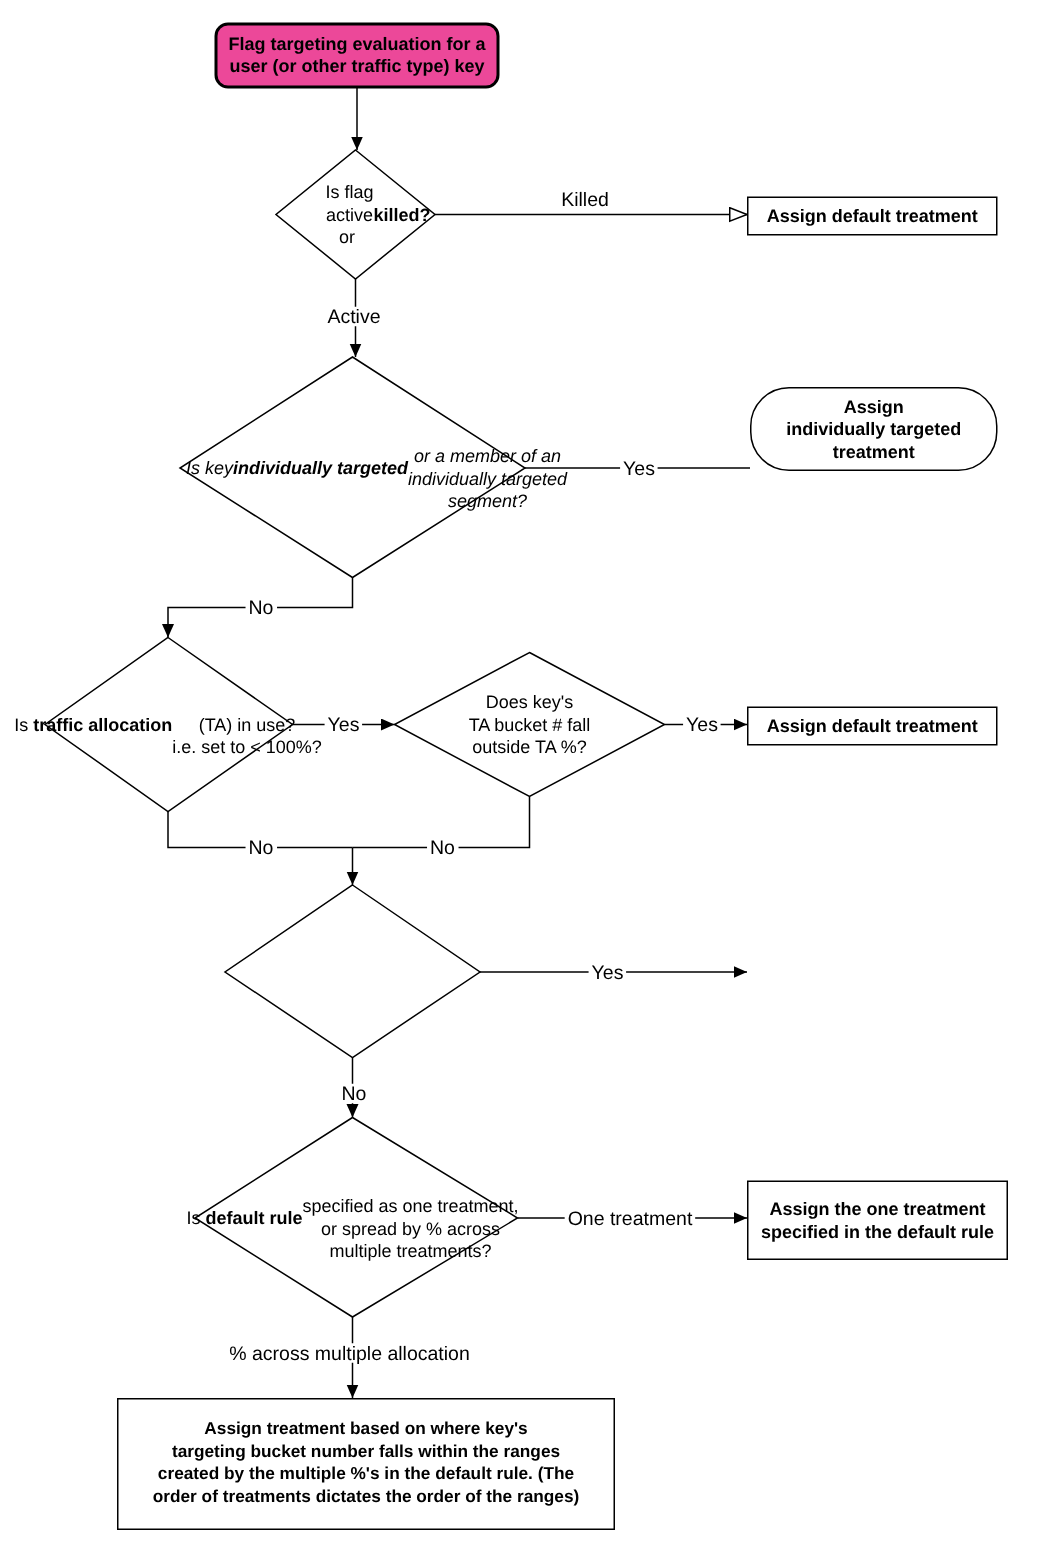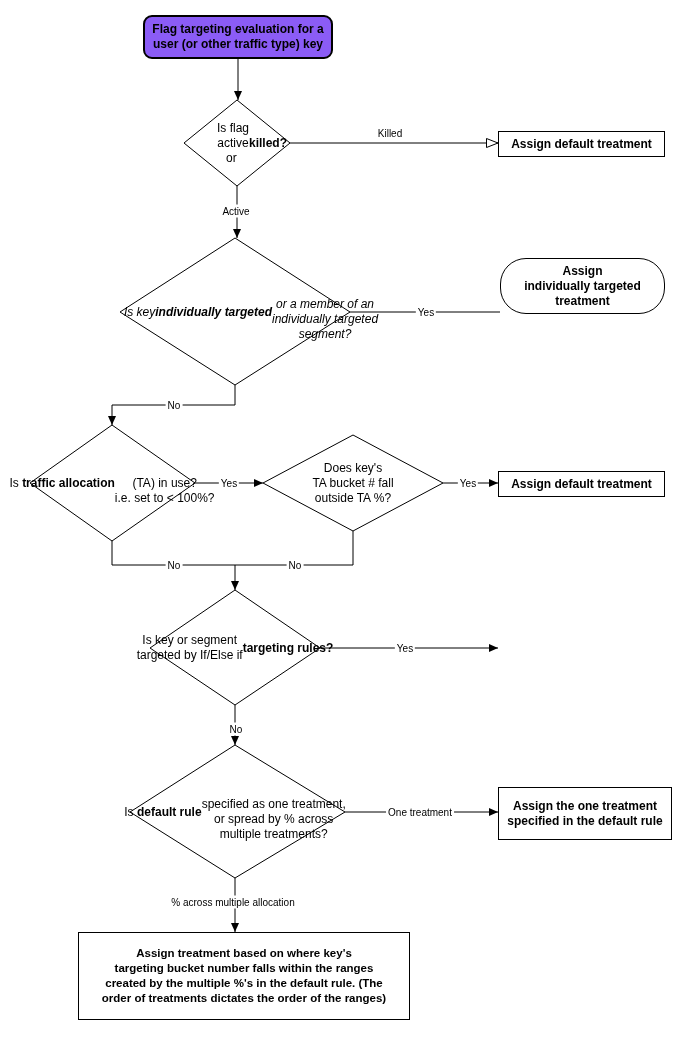--- a/index.html
+++ b/index.html
@@ -8,25 +8,25 @@
     font-family:"Liberation Sans",sans-serif;color:#000;overflow:hidden;
   }
   .layer{position:absolute;left:0;top:0;}
   .node{
     position:absolute;display:flex;align-items:center;justify-content:center;
     text-align:center;font-size:12px;line-height:15px;white-space:pre;
     z-index:2;
   }
   .node b{font-weight:bold;}
   .box{border:1px solid #000;background:#fff;font-weight:bold;}
-  .start{border:2px solid #000;border-radius:9px;background:#8b5cf6;font-weight:bold;}
+  .start{border:2px solid #000;border-radius:9px;background:#ec4899;font-weight:bold;}
   .dtext{background:transparent;}
   .elabel{
     position:absolute;transform:translate(-50%,-50%);background:#ffffff;
-    font-size:10px;line-height:13px;padding:0 2px;white-space:nowrap;z-index:3;
+    font-size:13px;line-height:13px;padding:0 2px;white-space:nowrap;z-index:3;
   }
 </style>
 </head>
 <body>
 
 <div class="canvas">
 
   <svg class="layer" width="691" height="1045" viewBox="0 0 691 1045">
     <defs>
       <marker id="af" markerWidth="10" markerHeight="9" refX="9" refY="4" orient="auto" markerUnits="userSpaceOnUse">
@@ -86,23 +86,20 @@
   <div class="node dtext" style="left:37px;top:453px;width:150px;height:60px;">Is <b>traffic allocation</b>
 (TA) in use?
 i.e. set to &lt; 100%?</div>
 
   <div class="node dtext" style="left:293px;top:453px;width:120px;height:60px;">Does key's
 TA bucket # fall
 outside TA %?</div>
 
   <div class="node box" style="left:498px;top:471px;width:165px;height:24px;">Assign default treatment</div>
 
-  <div class="node dtext" style="left:165px;top:618px;width:140px;height:60px;">Is key or segment
-targeted by If/Else if
-<b>targeting rules?</b></div>
 
 
   <div class="node dtext" style="left:150px;top:774px;width:170px;height:76px;">Is <b>default rule</b>
 specified as one treatment,
 or spread by % across
 multiple treatments?</div>
 
   <div class="node box" style="left:498px;top:787px;width:172px;height:51px;">Assign the one treatment
 specified in the default rule</div>
 

